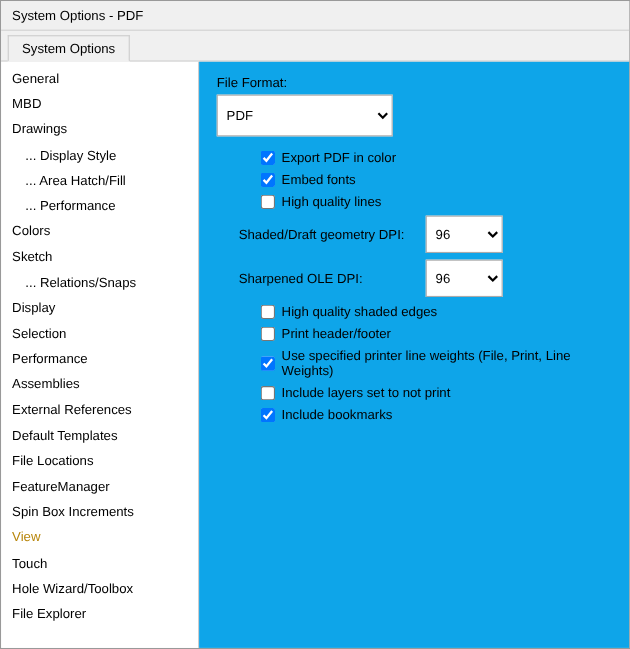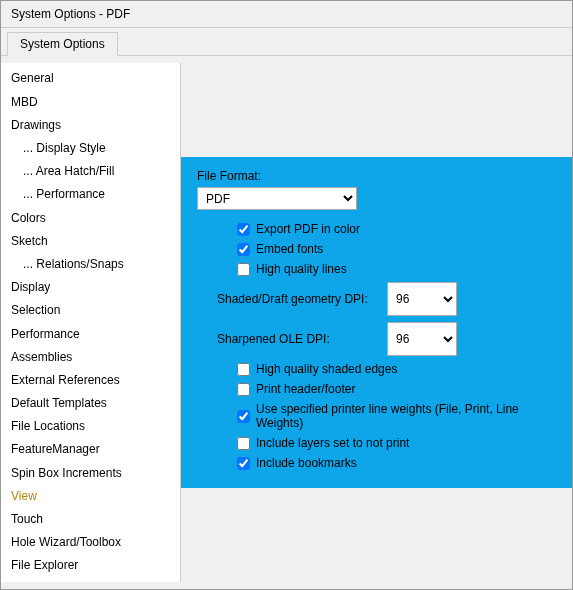--- a/index.html
+++ b/index.html
@@ -44,21 +44,20 @@
     .tab.active {
       background: #f0f0f0;
       border-bottom: 1px solid #f0f0f0;
       margin-bottom: -1px;
       text-align: center;
     }
     .content {
       display: flex;
       flex: 1;
       overflow: hidden;
-      align-items: center;
     }
     .sidebar {
       width: 180px;
       background: #fff;
       border-right: 1px solid #ccc;
       overflow-y: auto;
       padding: 4px 0;
     }
     .sidebar-item {
       padding: 2px 8px 2px 10px;
@@ -83,21 +82,21 @@
     .field-label {
       font-size: 12px;
       margin-bottom: 4px;
     }
     .file-format-row {
       display: flex;
       align-items: center;
       margin-bottom: 12px;
     }
     select {
-      height: 23px;
+      height: 38px;
       font-size: 12px;
       padding: 1px 4px;
       border: 1px solid #aaa;
       background: #fff;
       min-width: 160px;
       appearance: auto;
     }
     .checkbox-row {
       display: flex;
       align-items: center;

